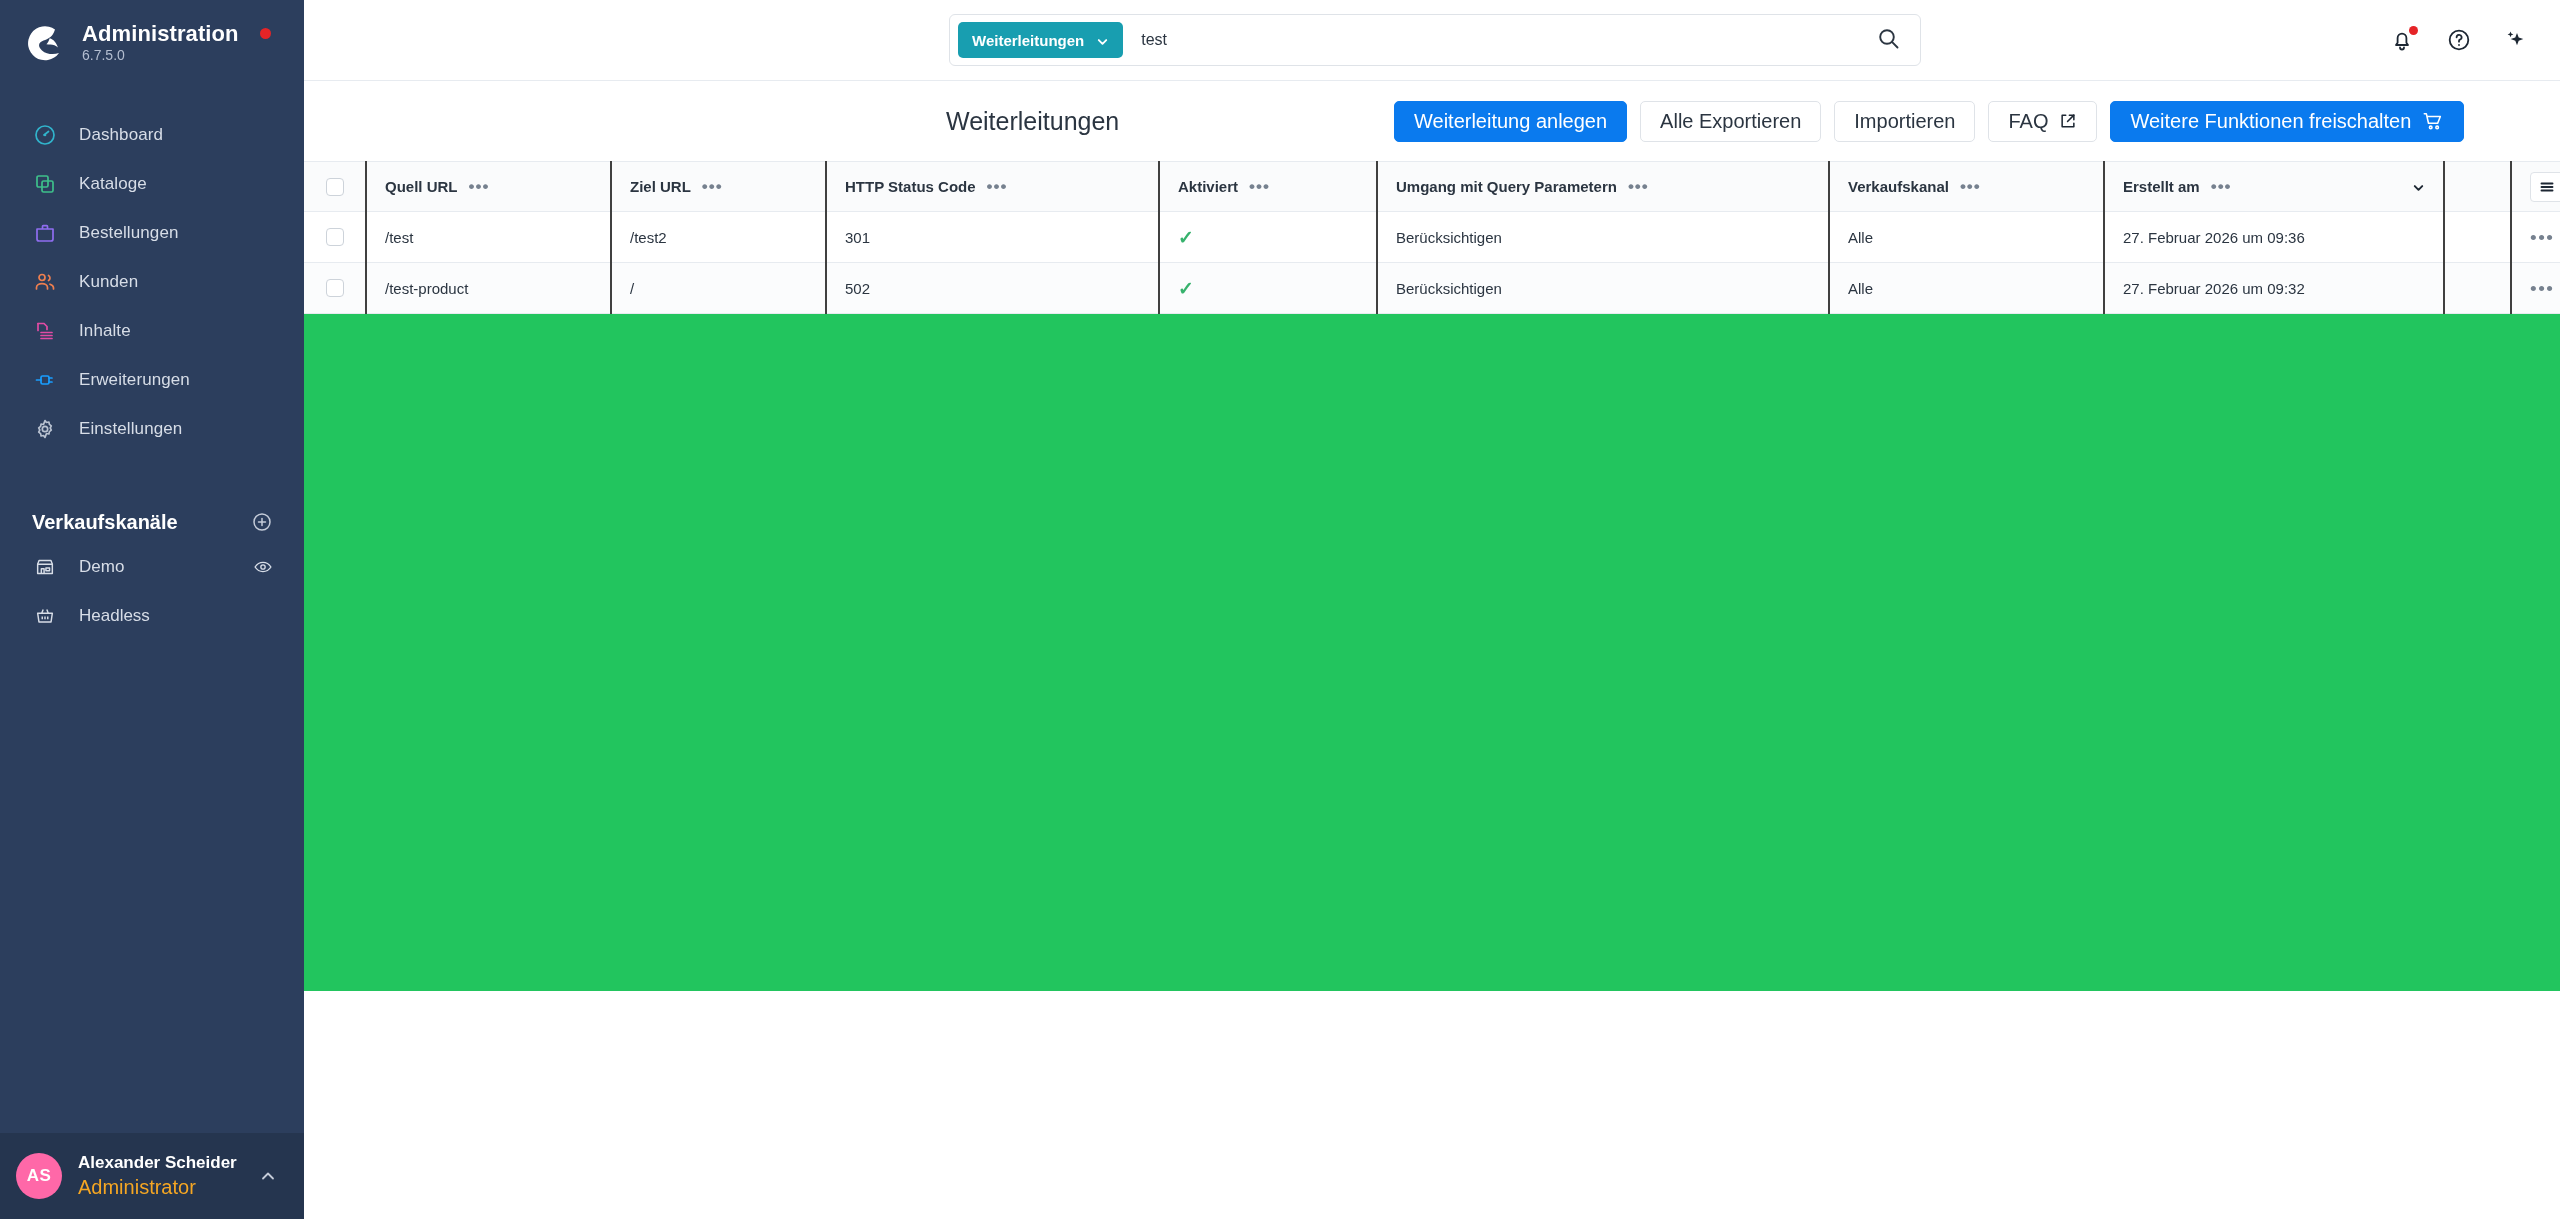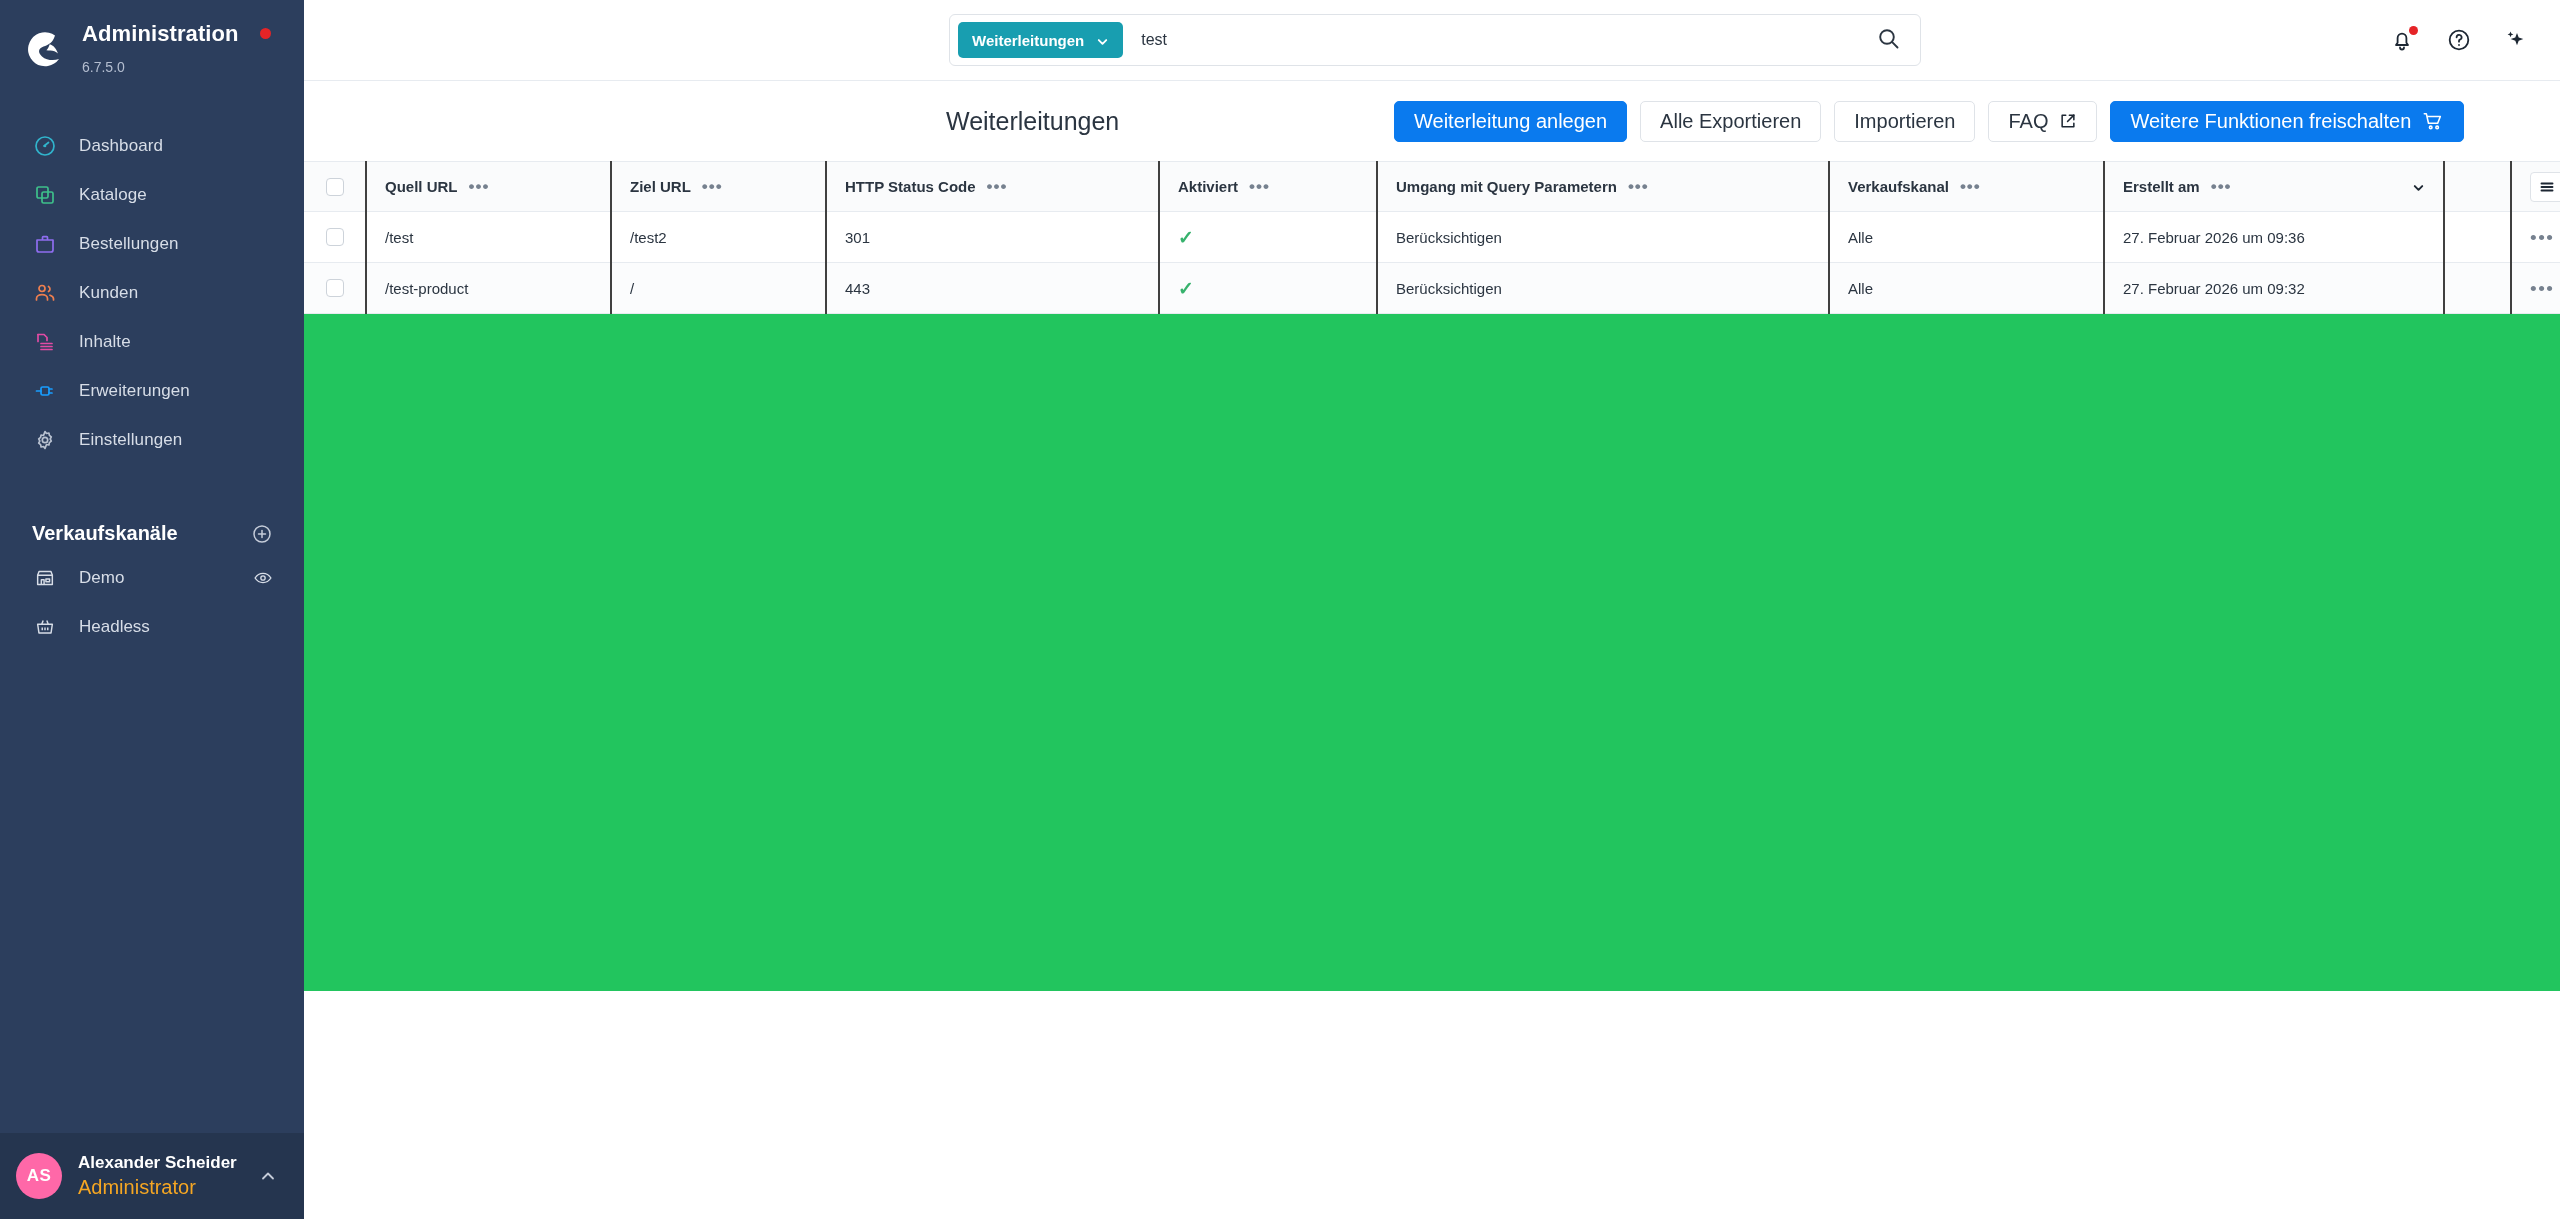--- a/index.html
+++ b/index.html
@@ -23,21 +23,21 @@
     position: relative;
   }
   .sb-brand {
     display: flex;
     align-items: center;
     padding: 22px 0 22px 24px;
     gap: 16px;
     position: relative;
   }
   .sb-logo { width: 42px; height: 42px; flex: 0 0 42px; }
-  .sb-brand-text { display: flex; flex-direction: column; gap: 14px; }
+  .sb-brand-text { display: flex; flex-direction: column; gap: 2px; }
   .sb-title {
     color: #ffffff; font-size: 22px; font-weight: 700; line-height: 1.1;
     letter-spacing: .1px;
   }
   .sb-version { color: #b4bed0; font-size: 14px; line-height: 1.1; }
   .sb-reddot {
     position: absolute; right: 33px; top: 28px;
     width: 11px; height: 11px; border-radius: 50%; background: #e52427;
   }
 
@@ -604,21 +604,21 @@
         </tr>
 
         <tr>
           <td class="col-check">
             <span class="col-check-inner">
                 <span class="cbx"></span>
               </span>
           </td>
           <td class="col-quell">/test-product</td>
           <td class="col-ziel">/</td>
-          <td class="col-http">443</td>
+          <td class="col-http">502</td>
           <td class="col-akt">
             <span class="check-ok">✓</span>
           </td>
           <td class="col-query">Berücksichtigen</td>
           <td class="col-vk">Alle</td>
           <td class="col-erst">27. Februar 2026 um 09:32</td>
           <td class="col-pad"></td>
           <td class="col-act">
             <span class="row-dots">•••</span>
           </td>

